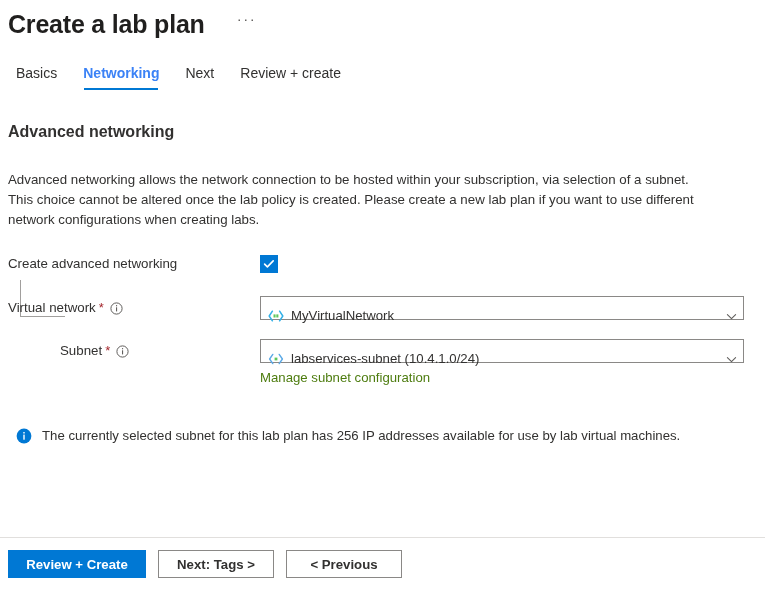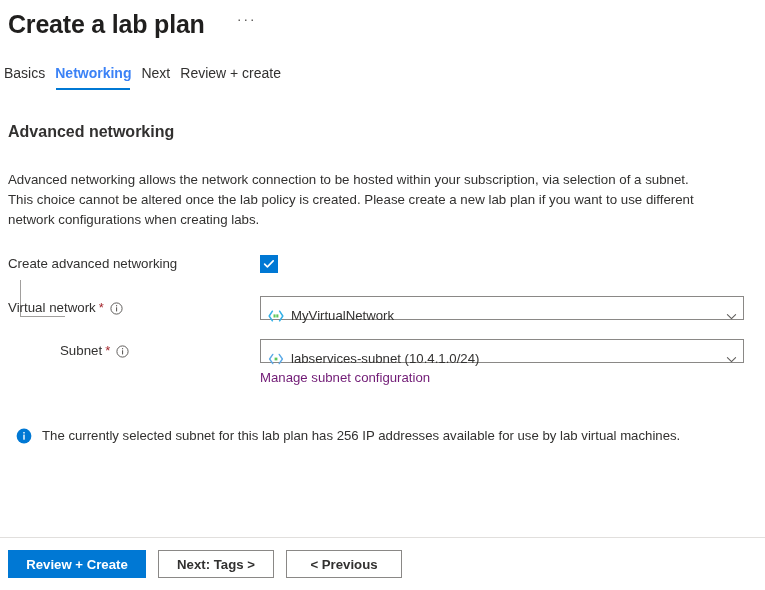--- a/index.html
+++ b/index.html
@@ -46,23 +46,23 @@
     font-size: 12px;
     color: #605e5c;
     margin-top: 3px;
     line-height: 16px;
   }
 
   
   .tabs {
     display: flex;
     align-items: flex-end;
-    gap: 10px;
+    gap: 26px;
     margin-top: 24px;
-    padding-left: 4px;
+    padding-left: 16px;
   }
   .tab {
     font-size: 14px;
     color: #323130;
     padding-bottom: 8px;
     cursor: pointer;
     position: relative;
     line-height: 18px;
   }
   .tab.active {
@@ -206,21 +206,21 @@
     margin-left: 4px;
   }
   .chevron svg { display: block; }
 
   .link-row {
     margin-top: 5px;
     padding-left: 252px;
   }
   .link {
     font-size: 13.2px;
-    color: #701a75;
+    color: #4d7c0f;
     text-decoration: none;
     cursor: pointer;
     line-height: 18px;
   }
 
   
   .info-message {
     display: flex;
     align-items: flex-start;
     margin-top: 40px;

